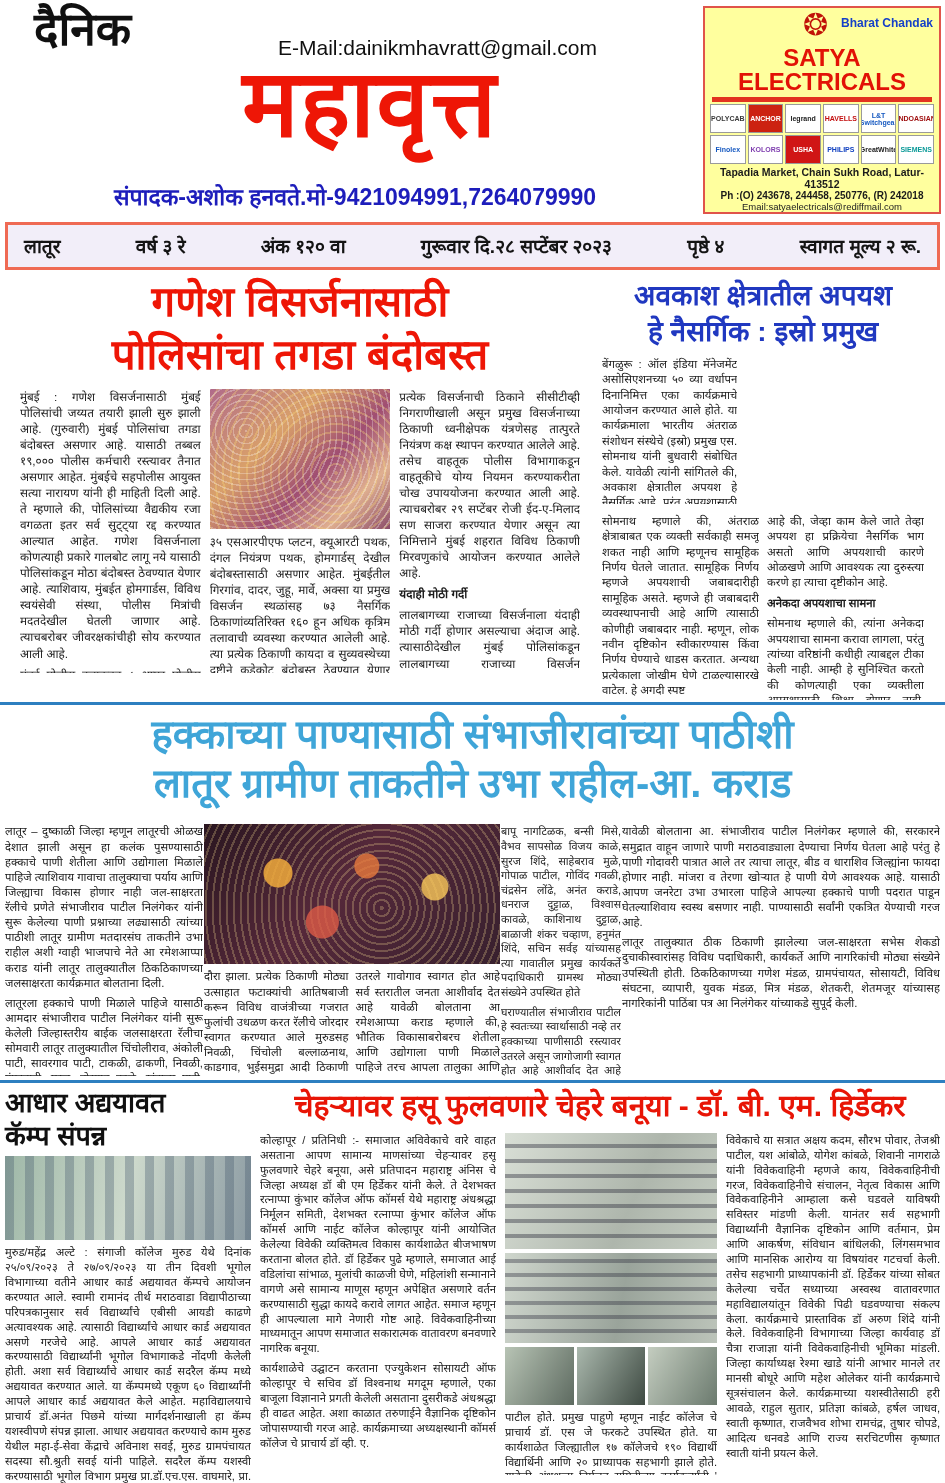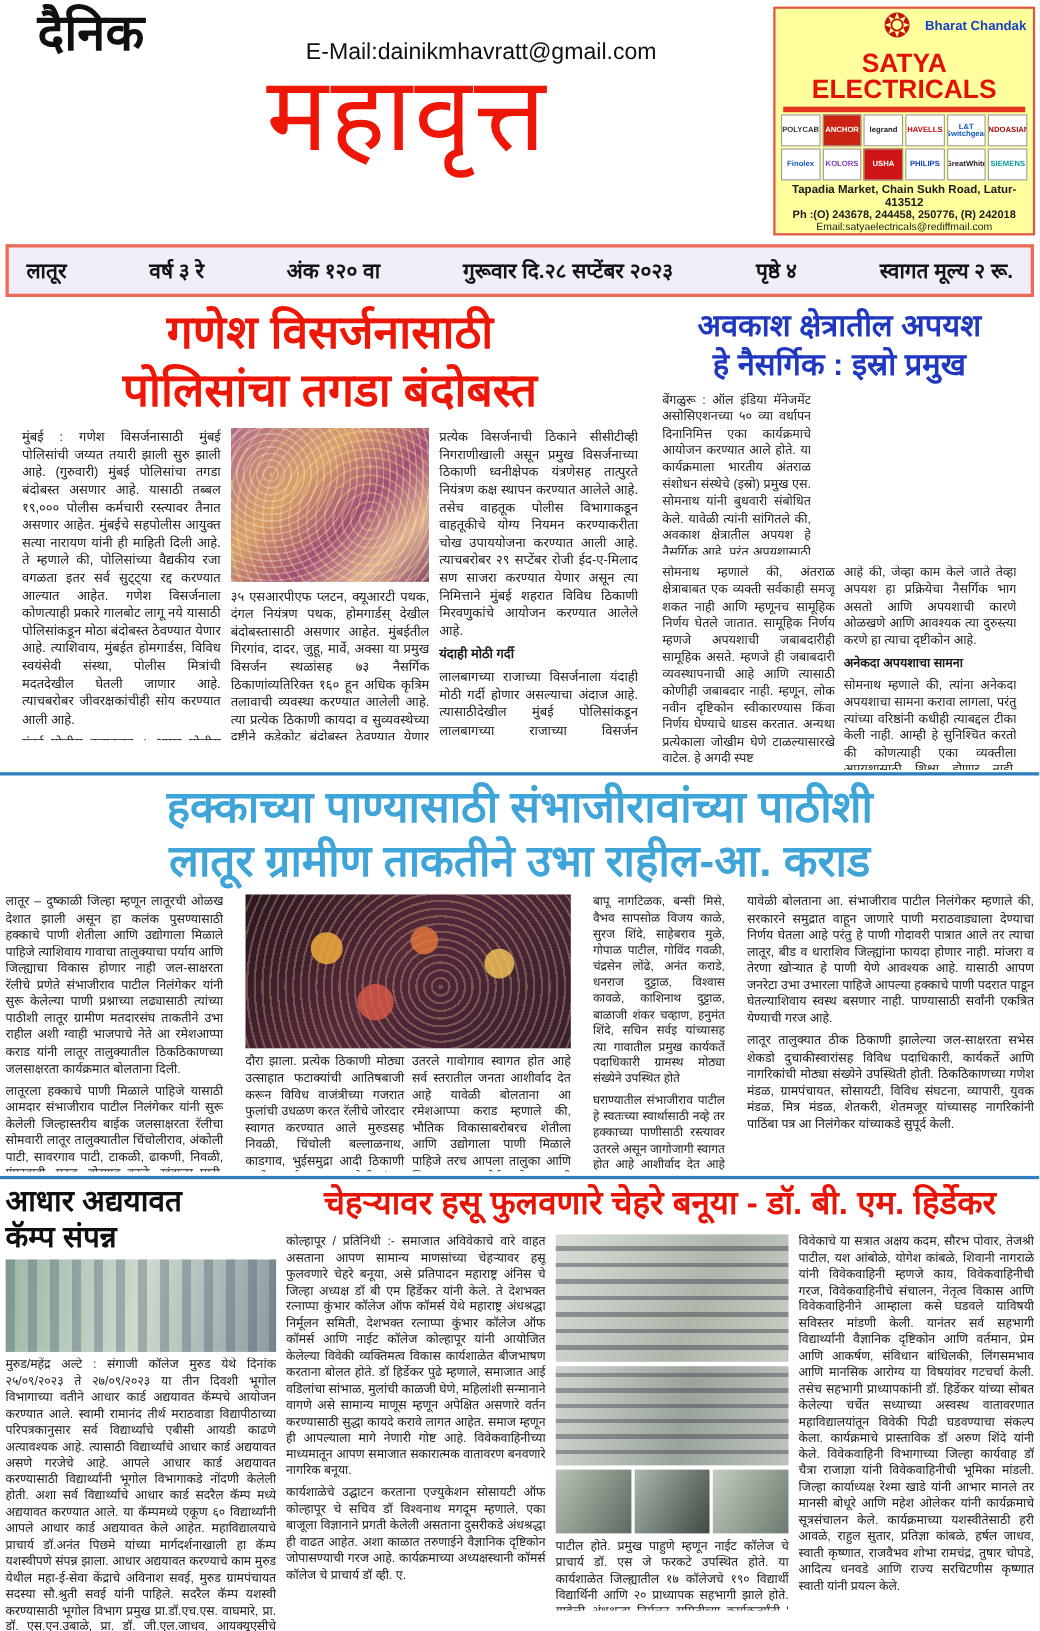--- a/index.html
+++ b/index.html
@@ -3,21 +3,21 @@
 <meta charset="utf-8">
 <style>
   html,body{margin:0;padding:0;background:#e9e9e9}
   body{font-family:"Liberation Sans","DejaVu Sans",sans-serif;color:#1b1b1b}
   .page{width:945px;min-height:1483px;margin:0 auto;background:#fff;position:relative;overflow:hidden}
 
   
   .masthead{position:relative;height:220px}
   .dainik{position:absolute;left:34px;top:6px;font-size:46px;font-weight:bold;color:#101010;line-height:1}
   .m-email{position:absolute;left:278px;top:36px;font-size:21px;color:#101010}
-  .m-title{position:absolute;left:55px;top:52px;width:630px;text-align:center;font-size:94px;font-weight:normal;color:#ee1606;line-height:1.1;letter-spacing:2px}
+  .m-title{position:absolute;left:55px;top:52px;width:630px;text-align:center;font-size:94px;font-weight:bold;color:#ee1606;line-height:1.1;letter-spacing:2px}
   .m-editor{position:absolute;left:45px;top:180px;width:620px;text-align:center;font-size:23px;font-weight:bold;color:#1d1dbb}
 
   
   .ad{position:absolute;right:4px;top:6px;width:238px;height:208px;background:#ffff9e;border:2px solid #e0544a;box-sizing:border-box;text-align:center;padding:2px;overflow:hidden}
   .ad-logo{position:absolute;left:98px;top:2px;font-size:30px;color:#c11208;line-height:1}
   .ad-owner{position:absolute;right:6px;top:8px;color:#1540c8;font-weight:bold;font-size:12px}
   .ad-name{margin-top:36px;font-size:24px;font-weight:bold;color:#e21206;line-height:1}
   .ad-bar{height:5px;background:#e2331f;margin:3px 5px 2px}
   .brands{display:grid;grid-template-columns:repeat(6,1fr);gap:2px;margin:2px 3px}
   .brand{background:#fff;border:1px solid #9a9a9a;height:27px;display:flex;align-items:center;justify-content:center;font-size:7px;font-weight:bold;overflow:hidden;line-height:1}
@@ -55,21 +55,21 @@
     background:linear-gradient(115deg,#0a1430,#17265e 45%,#23367a 60%,#0a1228)}
   .isro-label{position:absolute;left:8px;top:48px;color:#eef2ff;font-size:19px;font-weight:bold;letter-spacing:1px}
   .isro-lander{position:absolute;right:58px;top:12px;width:62px;height:58px;background:linear-gradient(#d8c48a,#b09050);clip-path:polygon(15% 0,85% 0,100% 55%,75% 100%,25% 100%,0 55%)}
   .isro-person{position:absolute;right:8px;top:34px;width:44px;height:112px;background:linear-gradient(#caa184 18%,#2b2b33 20%,#15151c);border-radius:14px 14px 0 0}
   .rowB2{display:flex;gap:8px;height:186px;overflow:hidden;margin-top:5px;font-size:11.4px;line-height:1.35}
   .rowB2 .col{flex:1;overflow:hidden}
 
   
   .secB{padding:3px 5px 4px;border-bottom:3px solid #2d7fc0}
   .hC{color:#3fa5d8;text-align:center;font-size:40px;font-weight:bold;line-height:1.22;margin:2px 0}
-  .colsB{display:flex;gap:20px;height:252px;overflow:hidden;margin-top:6px;font-size:11.3px;line-height:1.34}
+  .colsB{display:flex;gap:1px;height:252px;overflow:hidden;margin-top:17px;font-size:11.3px;line-height:1.34}
   .cB1{width:198px;overflow:hidden}
   .cB2{width:296px;overflow:hidden}
   .garland{width:100%;height:140px;margin-bottom:5px;
     background:
       radial-gradient(circle at 25% 35%, rgba(240,170,60,.85) 0 14px, transparent 15px),
       radial-gradient(circle at 55% 30%, rgba(230,120,60,.8) 0 12px, transparent 13px),
       radial-gradient(circle at 78% 45%, rgba(250,200,90,.8) 0 13px, transparent 14px),
       radial-gradient(circle at 40% 70%, rgba(220,90,70,.8) 0 16px, transparent 17px),
       repeating-radial-gradient(circle at 60% 60%, rgba(255,230,150,.25) 0 2px, transparent 2px 7px),
       linear-gradient(130deg,#2a1620,#55283a 45%,#38202e)}
@@ -109,20 +109,21 @@
 </style>
 </head>
 <body>
 
 <div class="page">
 
   <header class="masthead">
     <div class="dainik">दैनिक</div>
     <div class="m-email">E-Mail:dainikmhavratt@gmail.com</div>
     <div class="m-title">महावृत्त</div>
+    <div class="m-editor">संपादक-अशोक हनवते.मो-9421094991,7264079990</div>
 
     <aside class="ad">
       <span class="ad-logo">❂</span>
       <span class="ad-owner">Bharat Chandak</span>
       <div class="ad-name">SATYA ELECTRICALS</div>
       <div class="ad-bar"></div>
       <div class="brands">
         <span class="brand b0">POLYCAB</span>
         <span class="brand b1">ANCHOR</span>
         <span class="brand b2">legrand</span>

